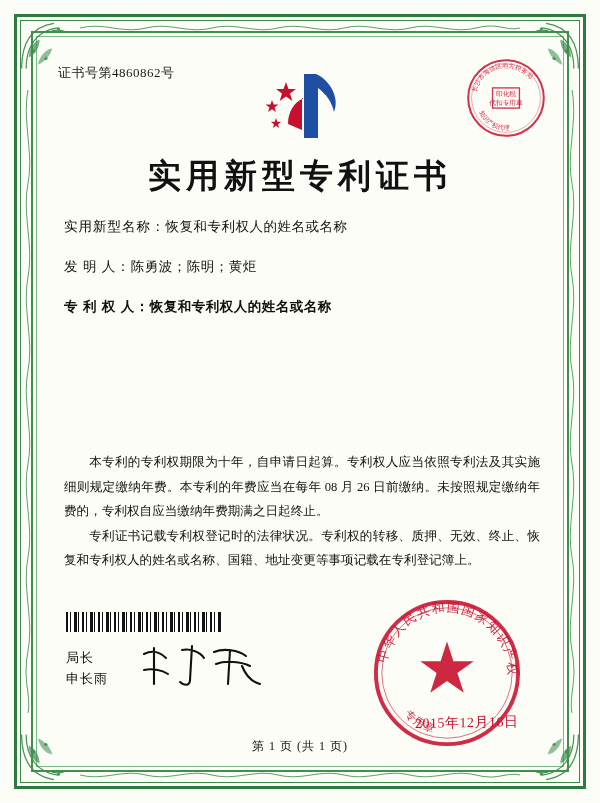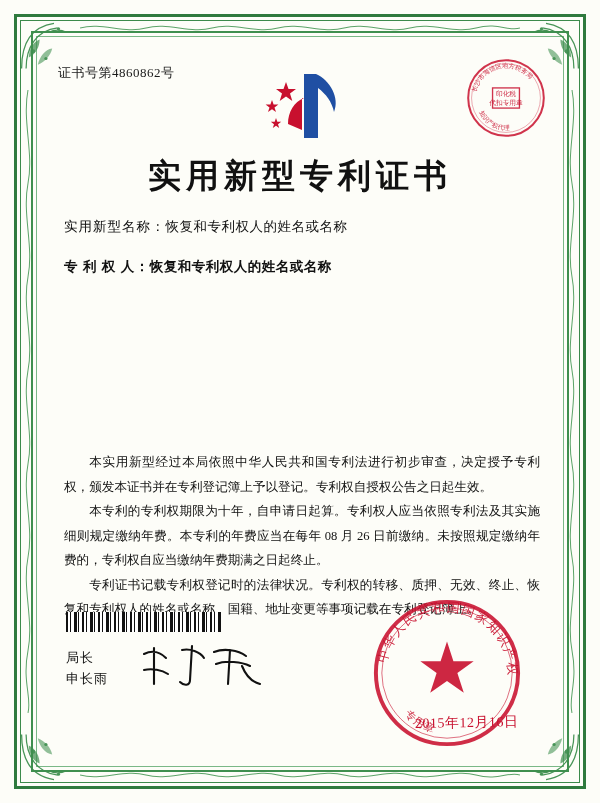--- a/index.html
+++ b/index.html
@@ -350,27 +350,29 @@
         </text>
       </svg>
     </div>
 
     <div class="title">实用新型专利证书</div>
 
     <div class="fields">
       <div class="field">
         <span class="lbl">实用新型名称：</span><span class="val">恢复和专利权人的姓名或名称</span>
       </div>
+      <div class="field">
+        <span class="lbl">发 明 人：</span><span class="val">陈勇波；陈明；黄炬</span>
+      </div>
       <div class="field bold">
         <span class="lbl">专 利 权 人：</span><span class="val">恢复和专利权人的姓名或名称</span>
       </div>
     </div>
 
     <div class="body-text">
-      <p>本实用新型经过本局依照中华人民共和国专利法进行初步审查，决定授予专利权，颁发本证书并在专利登记簿上予以登记。专利权自授权公告之日起生效。</p>
       <p>本专利的专利权期限为十年，自申请日起算。专利权人应当依照专利法及其实施细则规定缴纳年费。本专利的年费应当在每年 08 月 26 日前缴纳。未按照规定缴纳年费的，专利权自应当缴纳年费期满之日起终止。</p>
       <p>专利证书记载专利权登记时的法律状况。专利权的转移、质押、无效、终止、恢复和专利权人的姓名或名称、国籍、地址变更等事项记载在专利登记簿上。</p>
     </div>
 
     <div class="barcode"></div>
 
     <div class="signature-block">
       <div>局长</div>
       <div>申长雨</div>
     </div>
@@ -393,14 +395,15 @@
           <textPath href="#arcBigTop" startOffset="5%">中华人民共和国国家知识产权局</textPath>
         </text>
         <path id="arcBigBot" d="M24 86 A56 56 0 0 0 136 86" fill="none"></path>
         <text font-size="11" fill="#c8102e" opacity=".85" letter-spacing="1" font-family="Liberation Serif, serif">
           <textPath href="#arcBigBot" startOffset="22%">专用章</textPath>
         </text>
       </svg>
     </div>
     <div class="seal-date">2015年12月16日</div>
 
+    <div class="page-footer">第 1 页 (共 1 页)</div>
   </div>
 </div>
 
 </body></html>

